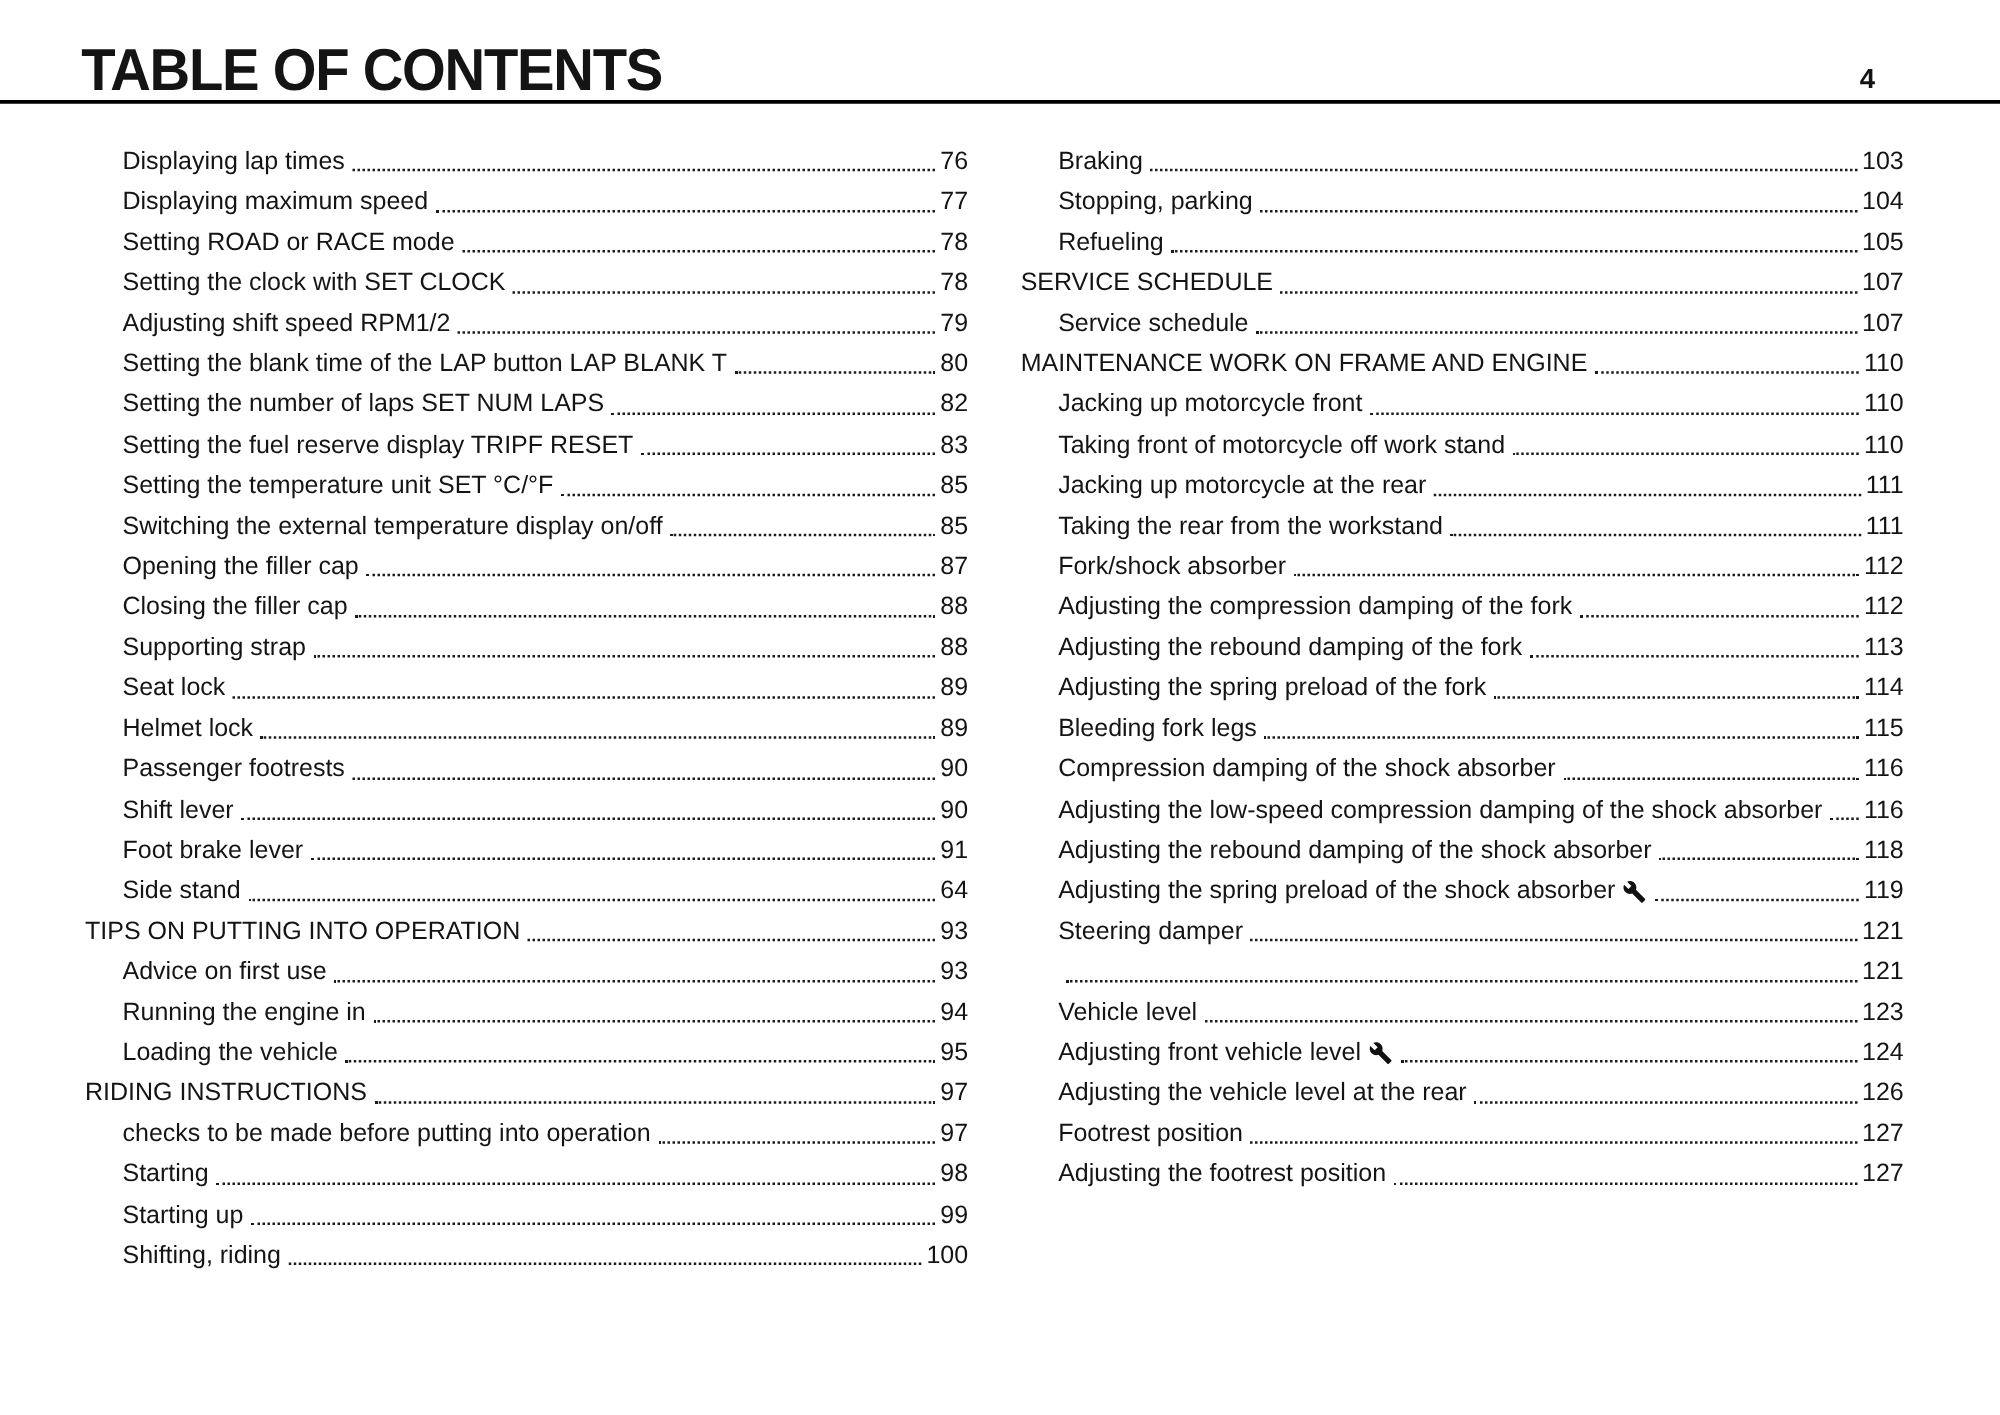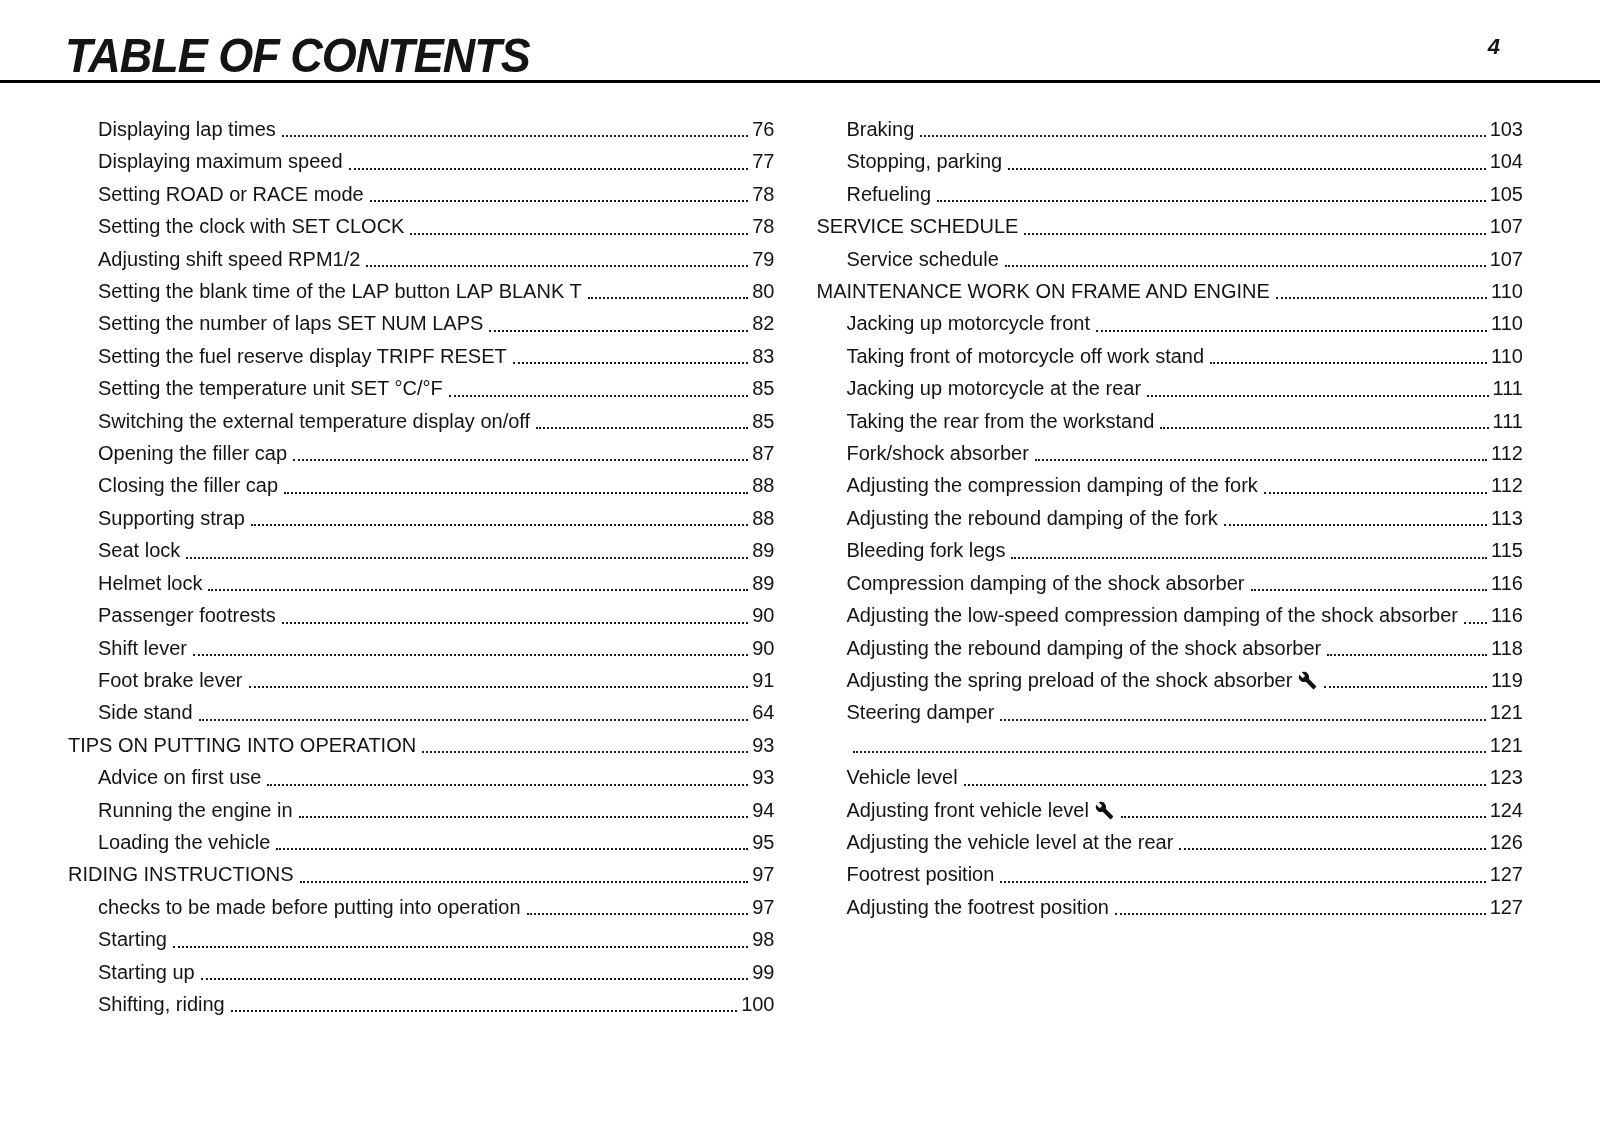--- a/index.html
+++ b/index.html
@@ -1,24 +1,23 @@
 <!DOCTYPE html>
 <html><head>
 <meta charset="utf-8">
 <style>
   html,body{margin:0;padding:0;background:#ffffff;color:#141414;
     font-family:"Liberation Sans","DejaVu Sans",sans-serif;}
   body{width:1600px;height:1132px;overflow:hidden;box-sizing:border-box;}
   *{box-sizing:border-box;}
 
   .header{
-    display:flex;align-items:flex-start;justify-content:space-between;
+    display:flex;align-items:flex-end;justify-content:space-between;
     border-bottom:3px solid #000;
     padding:34px 100px 1px 65px;
-    font-style:italic;
   }
   .title{
     font-size:45px;font-weight:bold;letter-spacing:-1px;line-height:1;
     transform:scaleY(1.05);transform-origin:bottom left;
   }
   .pagenum{font-size:22px;font-weight:bold;padding-bottom:3px;}
 
   .toc{
     display:flex;gap:42px;
     padding:30px 77px 0 68px;
@@ -296,20 +295,26 @@
     <span class="leader"></span>
     <span class="pg">112</span>
   </div>
       <div class="toc-row level1">
     <span class="lbl">Adjusting the rebound damping of the fork</span>
 
     <span class="leader"></span>
     <span class="pg">113</span>
   </div>
       <div class="toc-row level1">
+    <span class="lbl">Adjusting the spring preload of the fork</span>
+
+    <span class="leader"></span>
+    <span class="pg">114</span>
+  </div>
+      <div class="toc-row level1">
     <span class="lbl">Bleeding fork legs</span>
 
     <span class="leader"></span>
     <span class="pg">115</span>
   </div>
       <div class="toc-row level1">
     <span class="lbl">Compression damping of the shock absorber</span>
 
     <span class="leader"></span>
     <span class="pg">116</span>

